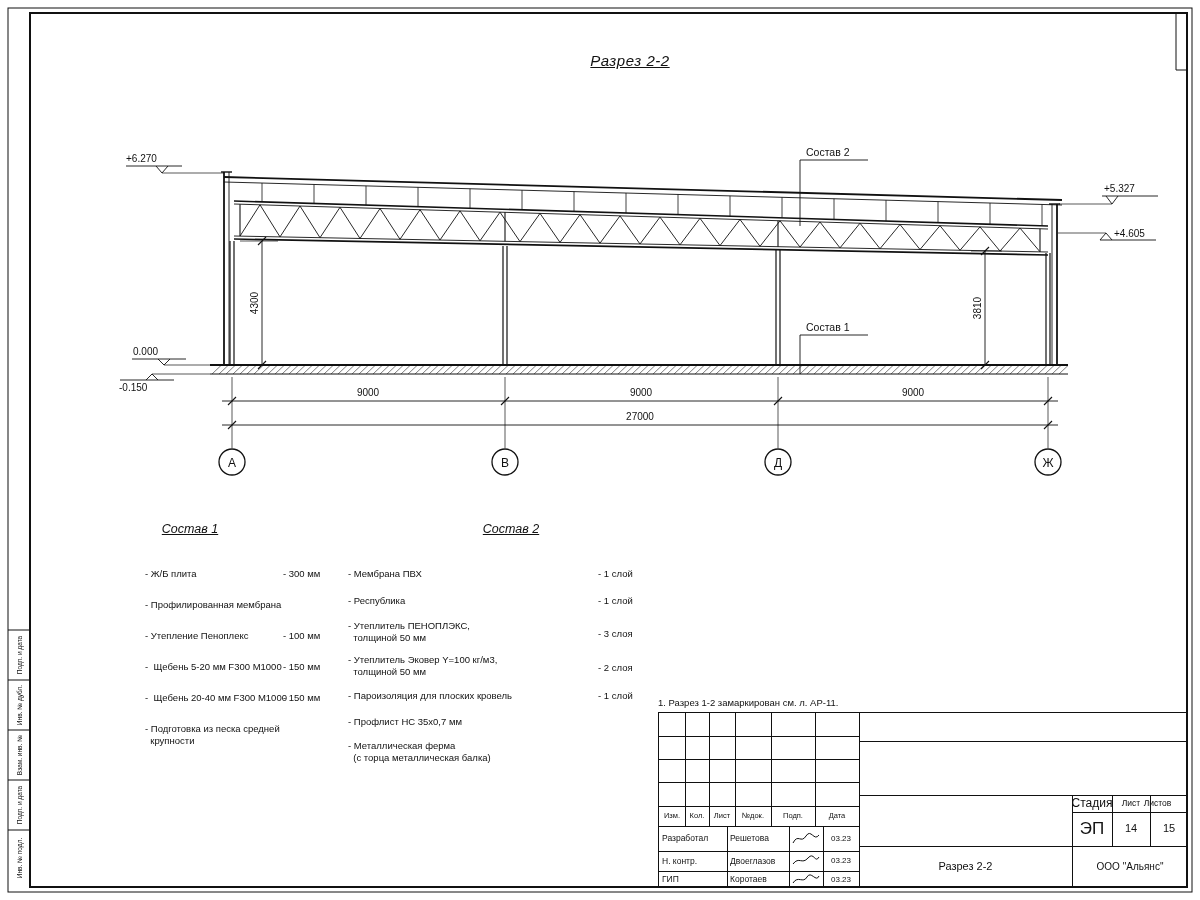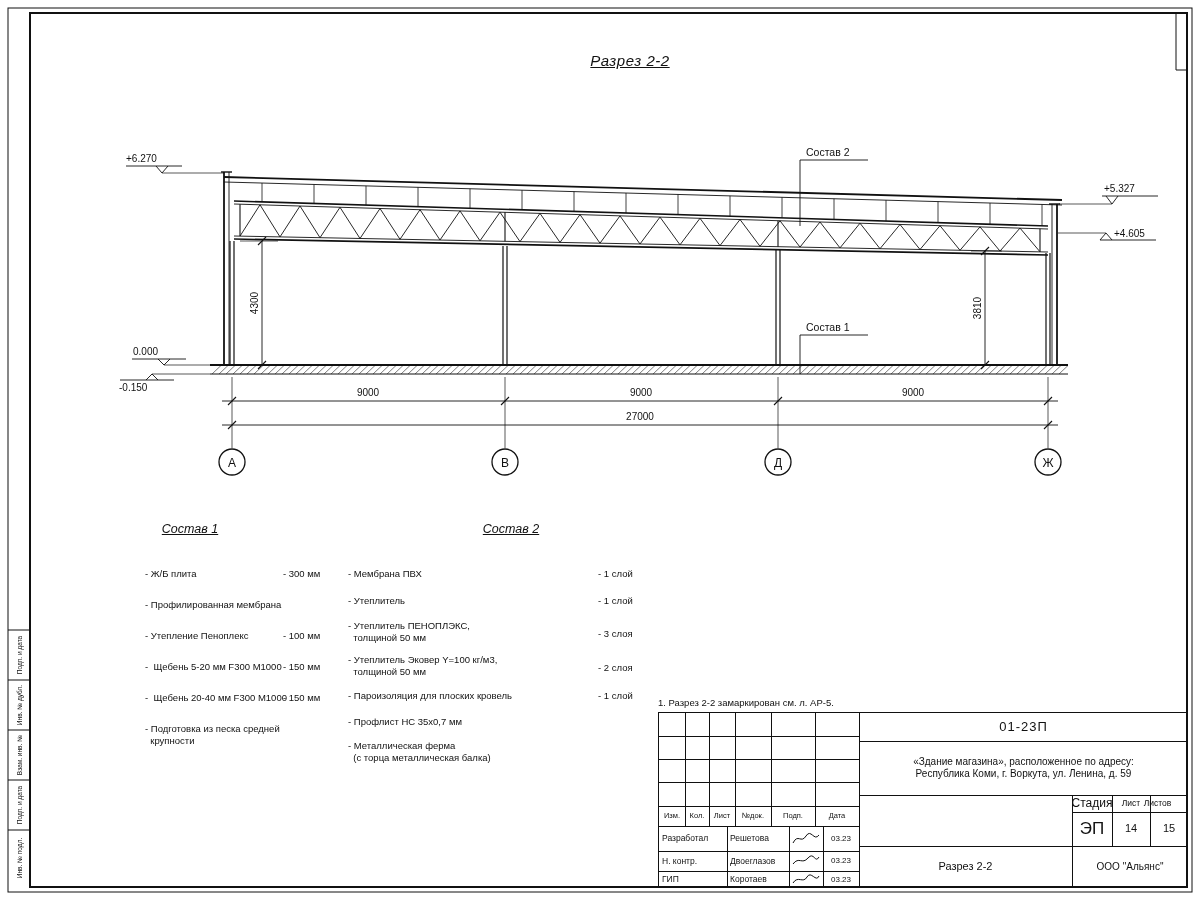--- a/index.html
+++ b/index.html
@@ -344,21 +344,21 @@
     </div>
   </div>
 
   <div class="abs" style="left:348px;top:522px;width:310px">
     <div class="h2 abs" style="left:118px;top:0;width:90px">Состав 2</div>
     <div class="abs" style="left:0;top:46px">
       <div class="li">- Мембрана ПВХ</div>
       <div class="val" style="left:250px">- 1 слой</div>
     </div>
     <div class="abs" style="left:0;top:73px">
-      <div class="li">- Утеплитель</div>
+      <div class="li">- Республика</div>
       <div class="val" style="left:250px">- 1 слой</div>
     </div>
     <div class="abs" style="left:0;top:98px">
       <div class="li">- Утеплитель ПЕНОПЛЭКС,
   толщиной 50 мм</div>
       <div class="val" style="left:250px;top:8px">- 3 слоя</div>
     </div>
     <div class="abs" style="left:0;top:132px">
       <div class="li">- Утеплитель Эковер Y=100 кг/м3,
   толщиной 50 мм</div>
@@ -370,21 +370,21 @@
     </div>
     <div class="abs" style="left:0;top:194px">
       <div class="li">- Профлист НС 35х0,7 мм</div>
     </div>
     <div class="abs" style="left:0;top:218px">
       <div class="li">- Металлическая ферма
   (с торца металлическая балка)</div>
     </div>
   </div>
 
-  <div class="abs note" style="left:658px;top:697px;width:320px">1. Разрез 2-2 замаркирован см. л. АР-5.</div>
+  <div class="abs note" style="left:658px;top:697px;width:320px">1. Разрез 1-2 замаркирован см. л. АР-11.</div>
 
   <div class="tb">
     <div id="tb-lines">
         <div class="v" style="left: 200px; top: 0px; height: 175px;"></div>
         <div class="v" style="left: 413px; top: 82px; height: 93px;"></div>
         <div class="v" style="left: 453px; top: 82px; height: 51px;"></div>
         <div class="v" style="left: 491px; top: 82px; height: 51px;"></div>
         <div class="v" style="left: 26px; top: 0px; height: 113px;"></div>
         <div class="v" style="left: 50px; top: 0px; height: 113px;"></div>
         <div class="v" style="left: 76px; top: 0px; height: 113px;"></div>
@@ -399,23 +399,20 @@
         <div class="h" style="left: 413px; top: 99px; width: 116px;"></div>
         <div class="h" style="left: 0px; top: 23px; width: 200px;"></div>
         <div class="h" style="left: 0px; top: 46px; width: 200px;"></div>
         <div class="h" style="left: 0px; top: 69px; width: 200px;"></div>
         <div class="h" style="left: 0px; top: 93px; width: 200px;"></div>
         <div class="h" style="left: 0px; top: 113px; width: 200px;"></div>
         <div class="h" style="left: 0px; top: 138px; width: 200px;"></div>
         <div class="h" style="left: 0px; top: 158px; width: 200px;"></div>
       </div>
 
-    <div class="cell" style="left:200px;top:0;width:329px;height:28px;font-size:13px;letter-spacing:1px">01-23П</div>
-    <div class="cell pre" style="left:200px;top:28px;width:329px;height:54px;font-size:10px">«Здание магазина», расположенное по адресу:
-Республика Коми, г. Воркута, ул. Ленина, д. 59</div>
 
     <div class="cell" style="left:413px;top:82px;width:40px;height:17px;font-size:12px">Стадия</div>
     <div class="cell" style="left:453px;top:82px;width:38px;height:17px;font-size:8.5px">Лист</div>
     <div class="cell" style="left:491px;top:82px;width:15px;height:17px;font-size:8.5px">Листов</div>
     <div class="cell" style="left:413px;top:99px;width:40px;height:34px;font-size:17px">ЭП</div>
     <div class="cell" style="left:453px;top:99px;width:38px;height:34px;font-size:11px">14</div>
     <div class="cell" style="left:491px;top:99px;width:38px;height:34px;font-size:11px">15</div>
 
     <div class="cell" style="left:200px;top:133px;width:213px;height:42px;font-size:11px">Разрез 2-2</div>
     <div class="cell" style="left:413px;top:133px;width:116px;height:42px;font-size:10px">ООО "Альянс"</div>

